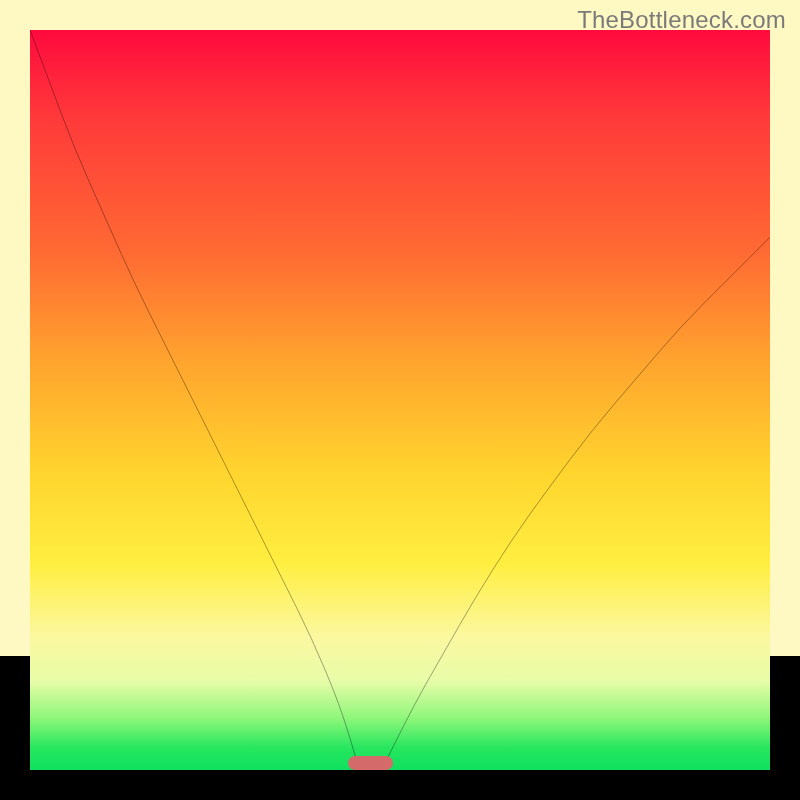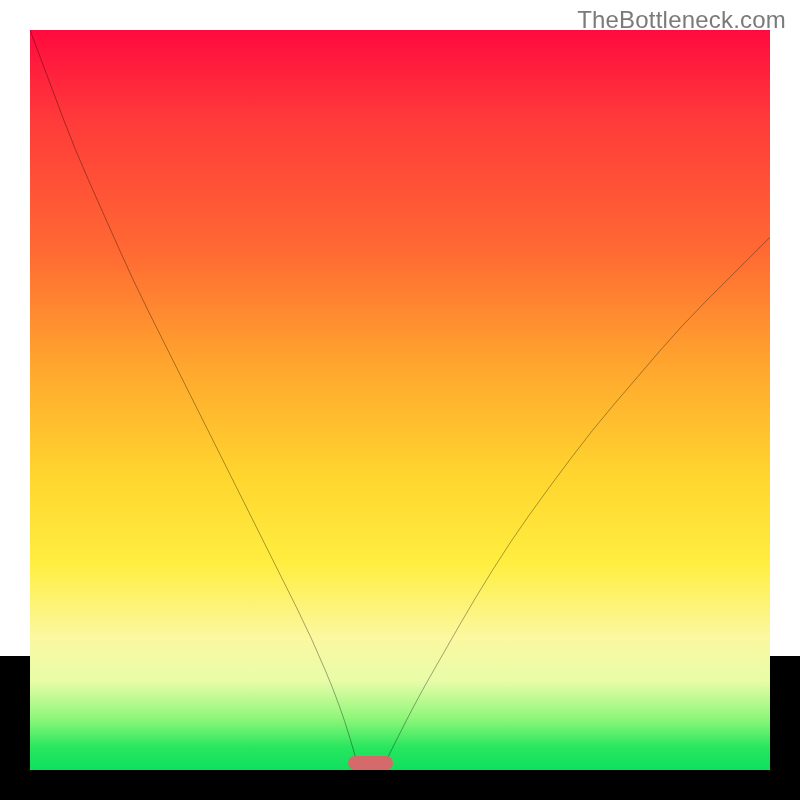--- a/index.html
+++ b/index.html
@@ -8,21 +8,21 @@
     width: 800px;
     height: 800px;
     background: #000;
     overflow: hidden;
     font-family: Arial, Helvetica, sans-serif;
   }
   .frame {
     position: relative;
     width: 800px;
     height: 656px;
-    background: #ffffff;
+    background: #fef9c3;
     text-align: center;
   }
   .plot {
     position: absolute;
     left: 30px;
     top: 30px;
     width: 740px;
     height: 740px;
     
     background: linear-gradient(

